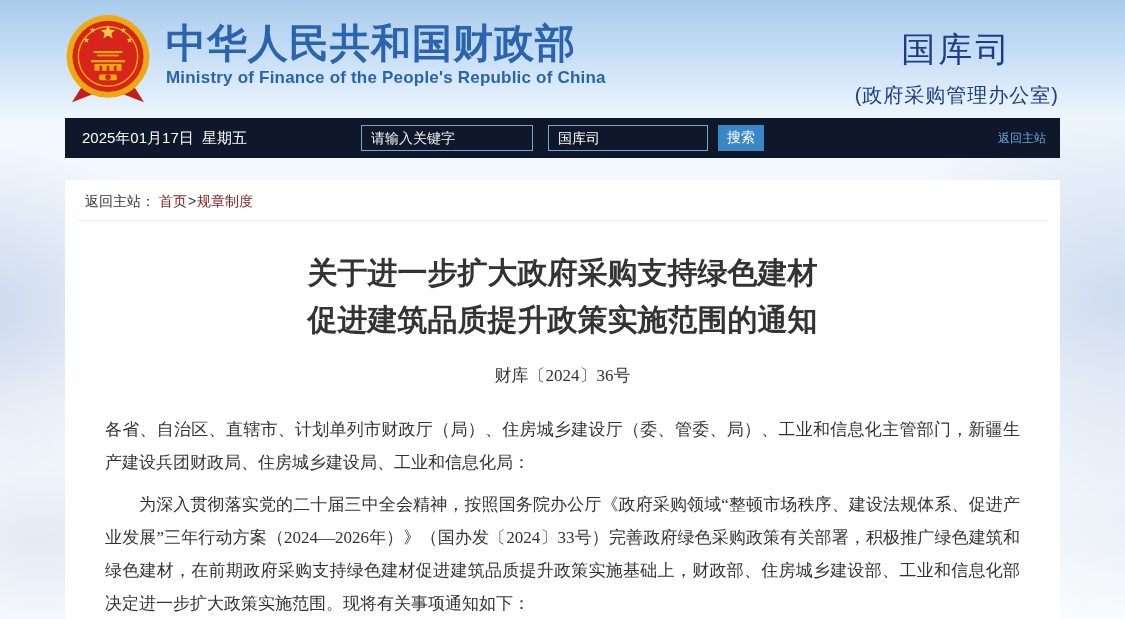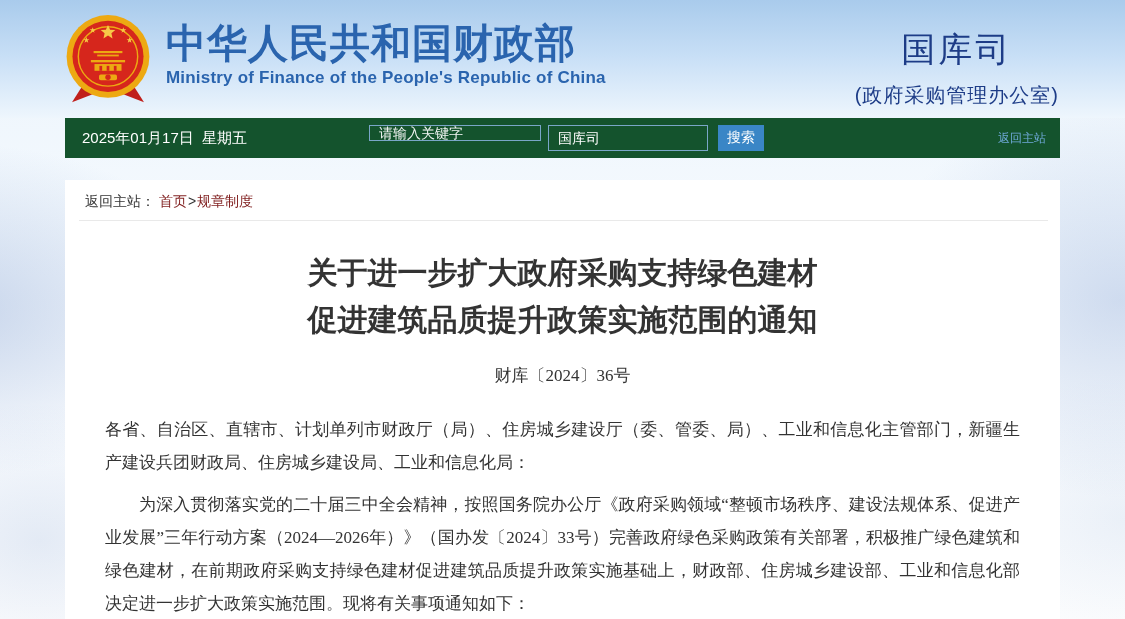--- a/index.html
+++ b/index.html
@@ -26,27 +26,27 @@
     font-size: 40px; font-weight: 700; color: #2a64ae; letter-spacing: 1px; line-height: 44px;
   }
   .site-subtitle { font-size: 17px; font-weight: 700; color: #2a64ae; margin-top: 3px; letter-spacing: .2px; }
   .dept { position: absolute; right: 66px; top: 27px; text-align: center; color: #1d3c87; }
   .dept-title { font-size: 34px; font-weight: 500; letter-spacing: 3px; }
   .dept-subtitle { font-size: 20px; margin-top: 9px; letter-spacing: 1px; }
 
   
   .navbar {
     position: relative; margin-left: 65px; width: 995px; height: 40px;
-    background: #14532d; color: #fff;
+    background: #0f172a; color: #fff;
   }
   .nav-date {
     position: absolute; left: 17px; top: 11px; font-size: 15px; color: #fff; white-space: pre;
   }
   .nav-search {
-    position: absolute; left: 304px; top: 7px; width: 172px; height: 16px;
+    position: absolute; left: 296px; top: 7px; width: 172px; height: 26px;
     background: transparent; border: 1px solid #7aa6c8; color: #fff;
     font-size: 14px; padding: 0 9px; outline: none;
     font-family: "Liberation Sans", "DejaVu Sans", sans-serif;
   }
   .nav-search::placeholder { color: #ffffff; opacity: .95; }
   .nav-scope {
     position: absolute; left: 483px; top: 7px; width: 160px; height: 26px;
     border: 1px solid #7aa6c8; color: #fff; font-size: 14px;
     line-height: 24px; padding: 0 9px; cursor: pointer;
   }

